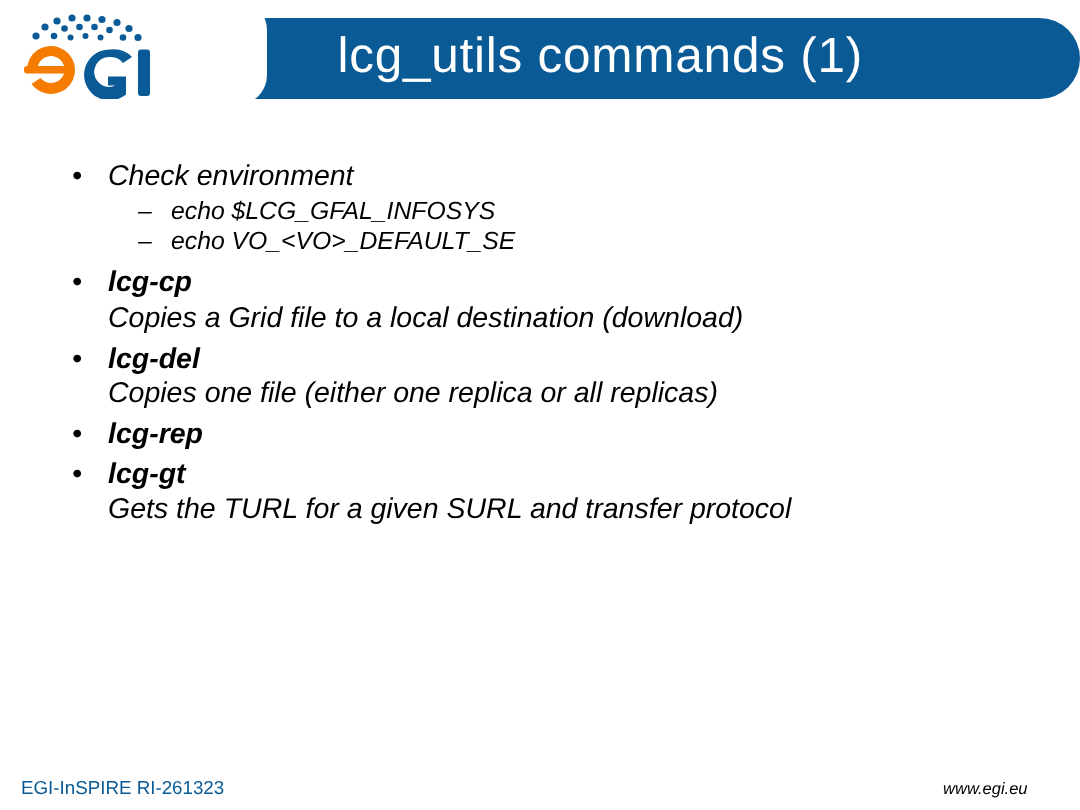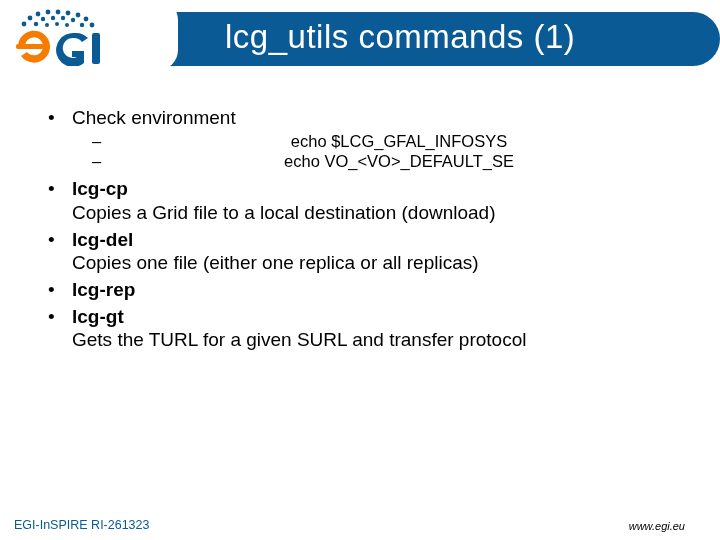--- a/index.html
+++ b/index.html
@@ -14,26 +14,26 @@
   .logo-plate {
     position: absolute; left: 0; top: 0; width: 178px; height: 70px; background: #fff;
     border-top-right-radius: 20px; border-bottom-right-radius: 20px;
     box-shadow: 2px 0 0 rgba(10,90,150,0.0);
   }
   .logo { position: absolute; left: 10px; top: 6px; }
   .title-text {
     position: absolute; left: 225px; top: 18px; color: #fff; font-size: 33px;
     font-weight: 400; letter-spacing: 0.5px;
   }
-  .body { flex: 1; padding: 28px 36px 0 46px; font-size: 19px; color: #000; line-height: 1.22; }
+  .body { flex: 1; padding: 28px 36px 0 46px; font-size: 19px; color: #000; line-height: 1.22; font-style: italic; }
   ul.lvl1 { list-style: none; }
   ul.lvl1 > li { position: relative; padding-left: 26px; margin-bottom: 4px; }
   ul.lvl1 > li::before { content: "•"; position: absolute; left: 2px; top: 0; font-size: 19px; }
   ul.lvl2 { list-style: none; margin: 2px 0 6px 20px; }
-  ul.lvl2 > li { position: relative; padding-left: 22px; font-size: 16.5px; text-align: center; }
+  ul.lvl2 > li { position: relative; padding-left: 22px; font-size: 16.5px; }
   ul.lvl2 > li::before { content: "–"; position: absolute; left: 0; top: 0; }
   .cmd { font-weight: 700; }
   .desc { display: block; }
   .footer {
     height: 46px; display: flex; align-items: flex-end; justify-content: space-between;
     padding: 0 35px 8px 14px; font-size: 12px;
   }
   .footer-left { color: #0a5a96; font-size: 12.5px; }
   .footer-center { color: #f57c00; font-size: 15px; text-align: center; flex: 1; }
   .footer-right { color: #000000; font-size: 11px; font-style: italic; }

